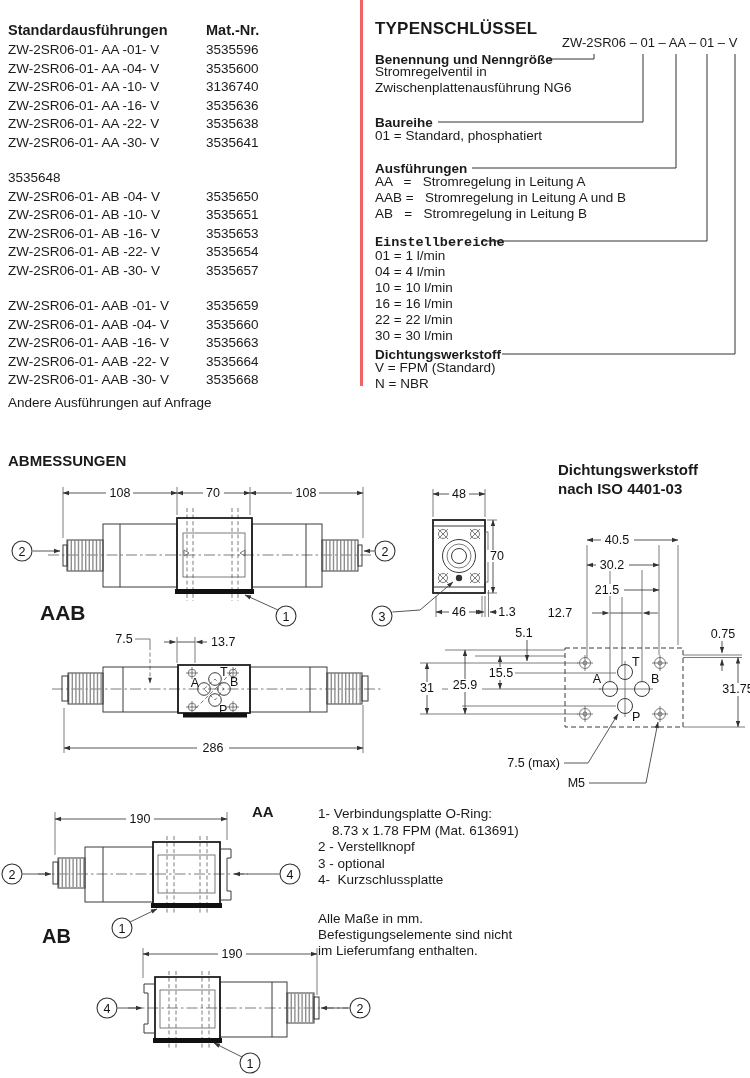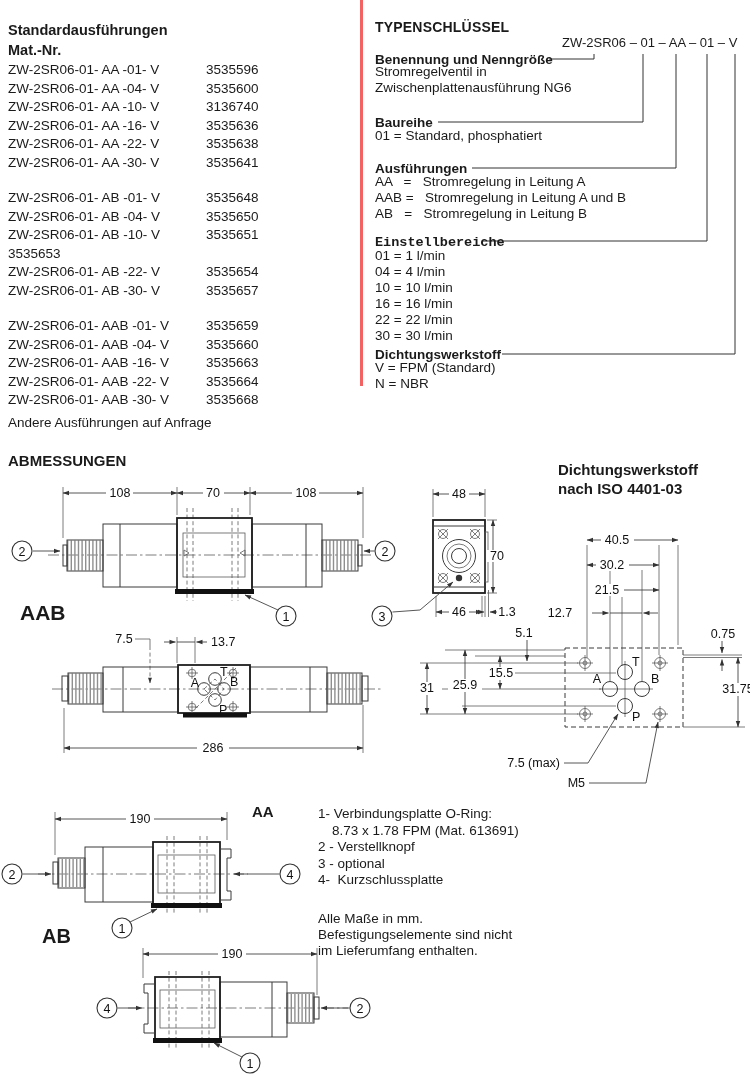--- a/index.html
+++ b/index.html
@@ -3,29 +3,29 @@
 <meta charset="utf-8">
 <style>
   html,body{margin:0;padding:0;background:#fff;}
   body{width:750px;height:1078px;position:relative;overflow:hidden;
        font-family:"Liberation Sans","DejaVu Sans",sans-serif;color:#1a1a1a;}
   .pre{white-space:pre;}
   
   .red-divider{position:absolute;left:360px;top:0;width:3px;height:386px;background:#f26262;}
   
   .parts{position:absolute;left:8px;top:20px;width:352px;font-size:13.5px;}
-  .parts .thead{display:flex;font-weight:bold;font-size:14.5px;line-height:20px;margin-bottom:1px;flex-direction:column;}
+  .parts .thead{display:flex;font-weight:bold;font-size:14.5px;line-height:20px;margin-bottom:1px;}
   .col1{width:198px;}
   .prow{display:flex;line-height:18.5px;}
   .pgrp{margin-bottom:17px;}
   .pgrp.g3{margin-bottom:3px;margin-top:5px;}
   .pfoot{line-height:19px;}
   
   .ts{position:absolute;left:375px;top:0;width:372px;height:450px;font-size:13.5px;}
-  .ts-title{position:absolute;left:0;top:19px;font-weight:bold;font-size:14px;letter-spacing:.2px;}
+  .ts-title{position:absolute;left:0;top:19px;font-weight:bold;font-size:17px;letter-spacing:.2px;}
   .ts-code{position:absolute;left:187px;top:35px;font-size:13px;}
   .ts-head{position:absolute;font-weight:bold;font-size:13.5px;}
   .ts-body{position:absolute;line-height:16px;}
   svg.connectors{position:absolute;left:0;top:0;pointer-events:none;}
   
   .sec-title{position:absolute;font-weight:bold;font-size:15px;}
   .view-label{position:absolute;font-weight:bold;}
   .notes{position:absolute;left:318px;font-size:13.5px;line-height:16.6px;}
   .notes .ind{padding-left:14px;}
   
@@ -80,32 +80,32 @@
         <span class="col1">ZW-2SR06-01- AA -22- V</span>
         <span>3535638</span>
       </div>
     <div class="prow">
         <span class="col1">ZW-2SR06-01- AA -30- V</span>
         <span>3535641</span>
       </div>
   </div>
   <div class="pgrp">
     <div class="prow">
-        <span class="col1">ZW-2SR06-01- AB -01- V</span>
         <span>3535648</span>
       </div>
     <div class="prow">
         <span class="col1">ZW-2SR06-01- AB -04- V</span>
         <span>3535650</span>
       </div>
     <div class="prow">
         <span class="col1">ZW-2SR06-01- AB -10- V</span>
         <span>3535651</span>
       </div>
     <div class="prow">
+        <span class="col1">ZW-2SR06-01- AB -16- V</span>
         <span>3535653</span>
       </div>
     <div class="prow">
         <span class="col1">ZW-2SR06-01- AB -22- V</span>
         <span>3535654</span>
       </div>
     <div class="prow">
         <span class="col1">ZW-2SR06-01- AB -30- V</span>
         <span>3535657</span>
       </div>
@@ -431,21 +431,21 @@
     <line class="dim" x1="117.5" y1="1008" x2="142" y2="1008" marker-end="url(#ar)"></line>
     <circle class="co" cx="360" cy="1008" r="10"></circle>
     <text class="con" x="360" y="1012.5">2</text>
     <line class="dim" x1="349.5" y1="1008" x2="321" y2="1008" marker-end="url(#ar)"></line>
     <circle class="co" cx="250" cy="1063" r="10"></circle>
     <text class="con" x="250" y="1067.5">1</text>
     <path class="dim" d="M242,1057 L214,1043" marker-end="url(#ar)"></path>
   </g>
 </svg>
 
-<div class="view-label" style="left:20px;top:601px;font-size:21px;">AAB</div>
+<div class="view-label" style="left:40px;top:601px;font-size:21px;">AAB</div>
 <div class="view-label" style="left:252px;top:803px;font-size:15px;">AA</div>
 <div class="view-label" style="left:42px;top:925px;font-size:20px;">AB</div>
 
 <div class="notes" style="top:806px;">
   <div class="pre">1- Verbindungsplatte O-Ring:</div>
   <div class="pre ind">8.73 x 1.78 FPM (Mat. 613691)</div>
   <div class="pre">2 - Verstellknopf</div>
   <div class="pre">3 - optional</div>
   <div class="pre">4-  Kurzschlussplatte</div>
 </div>

